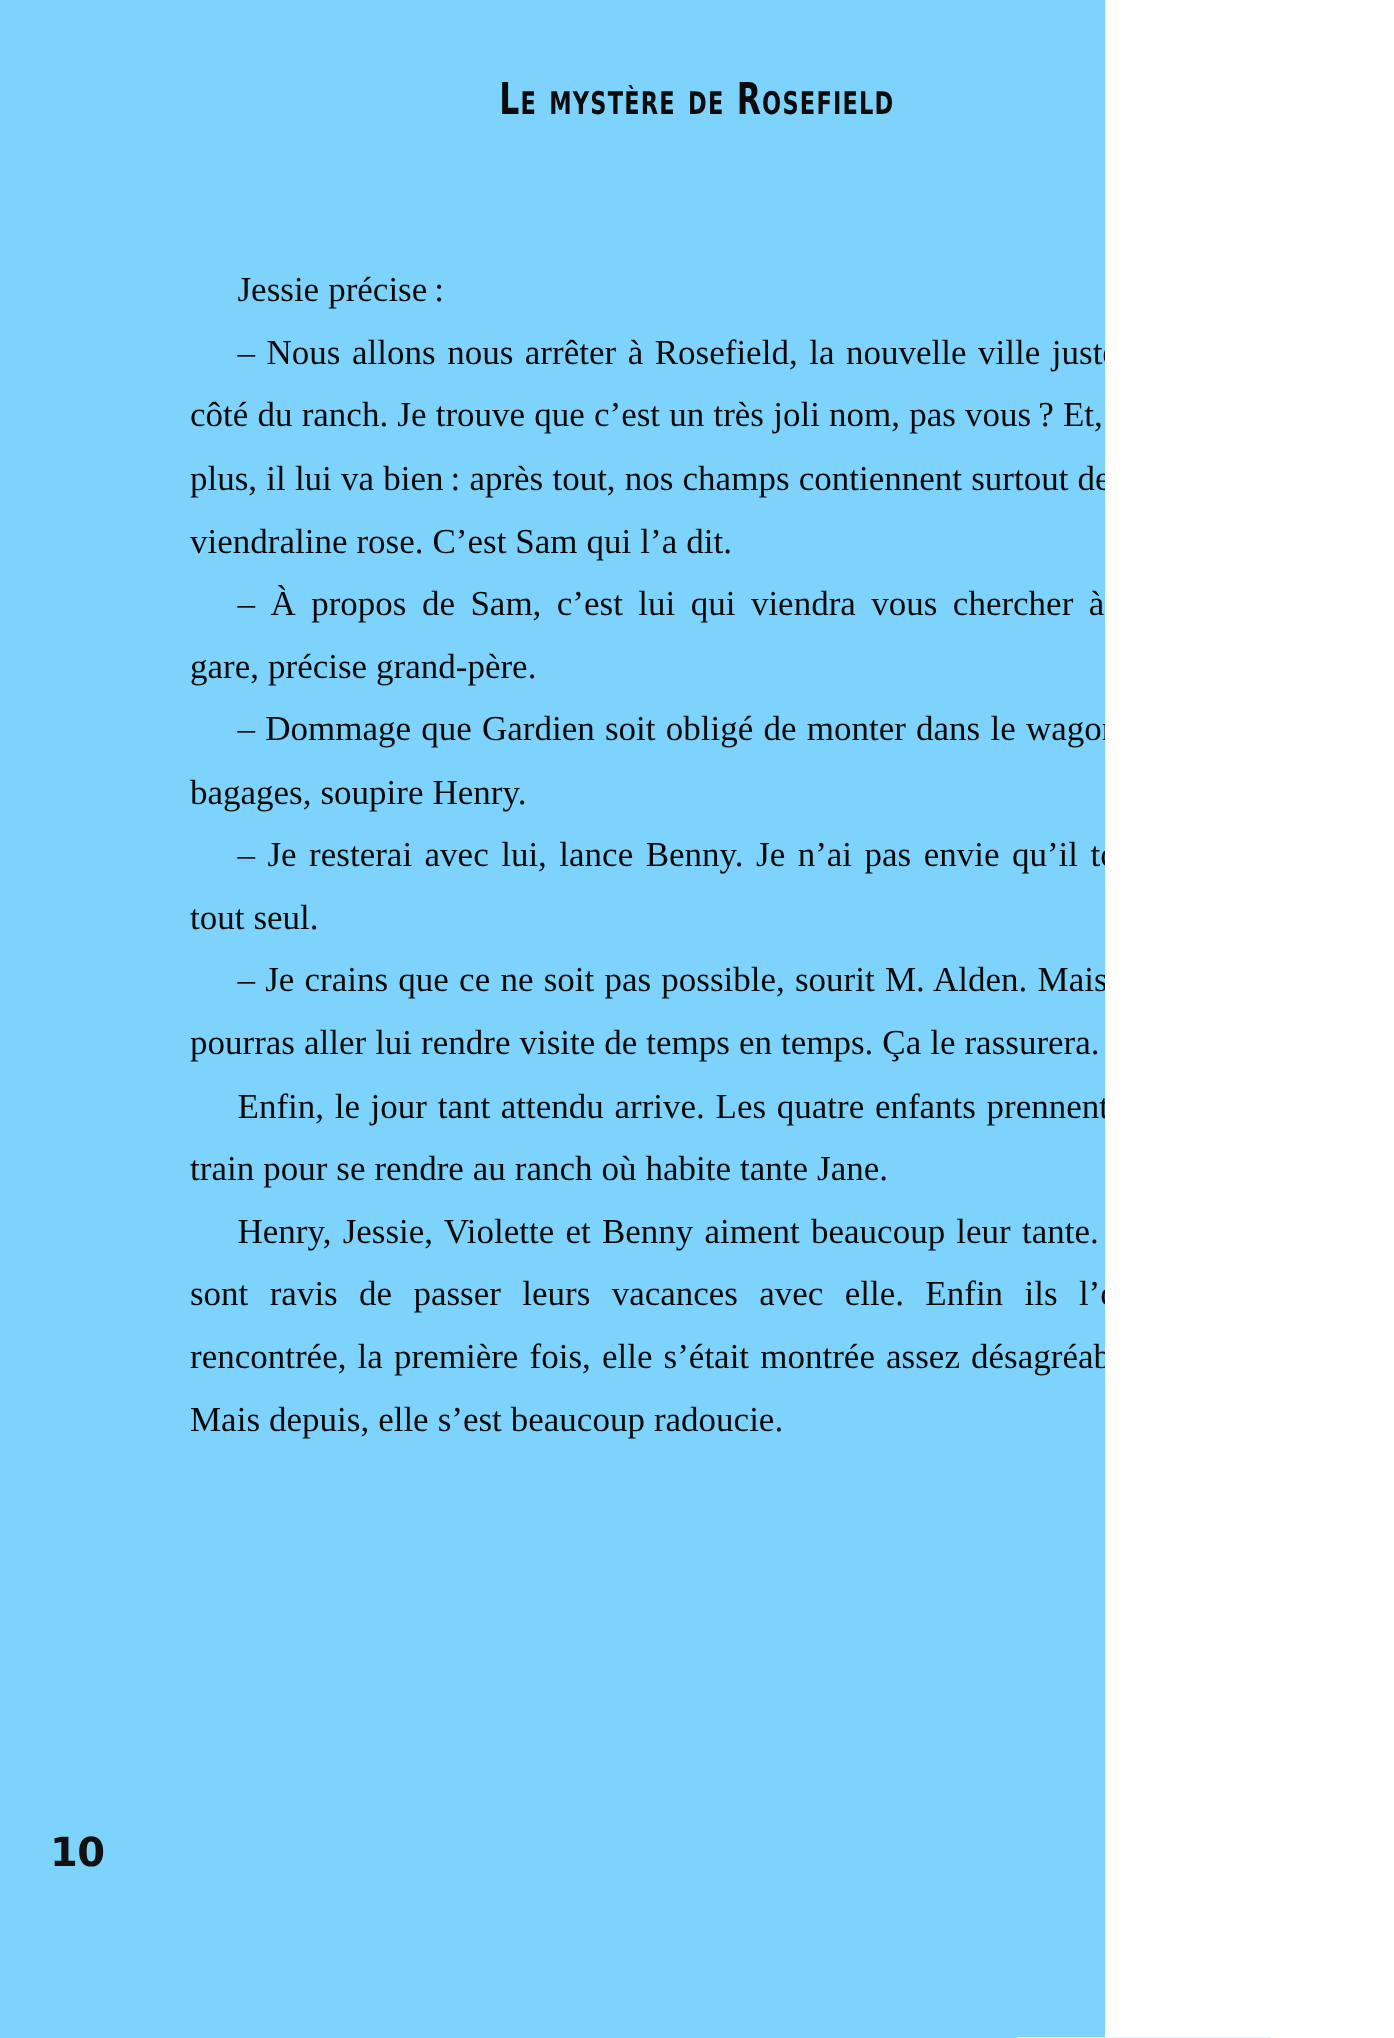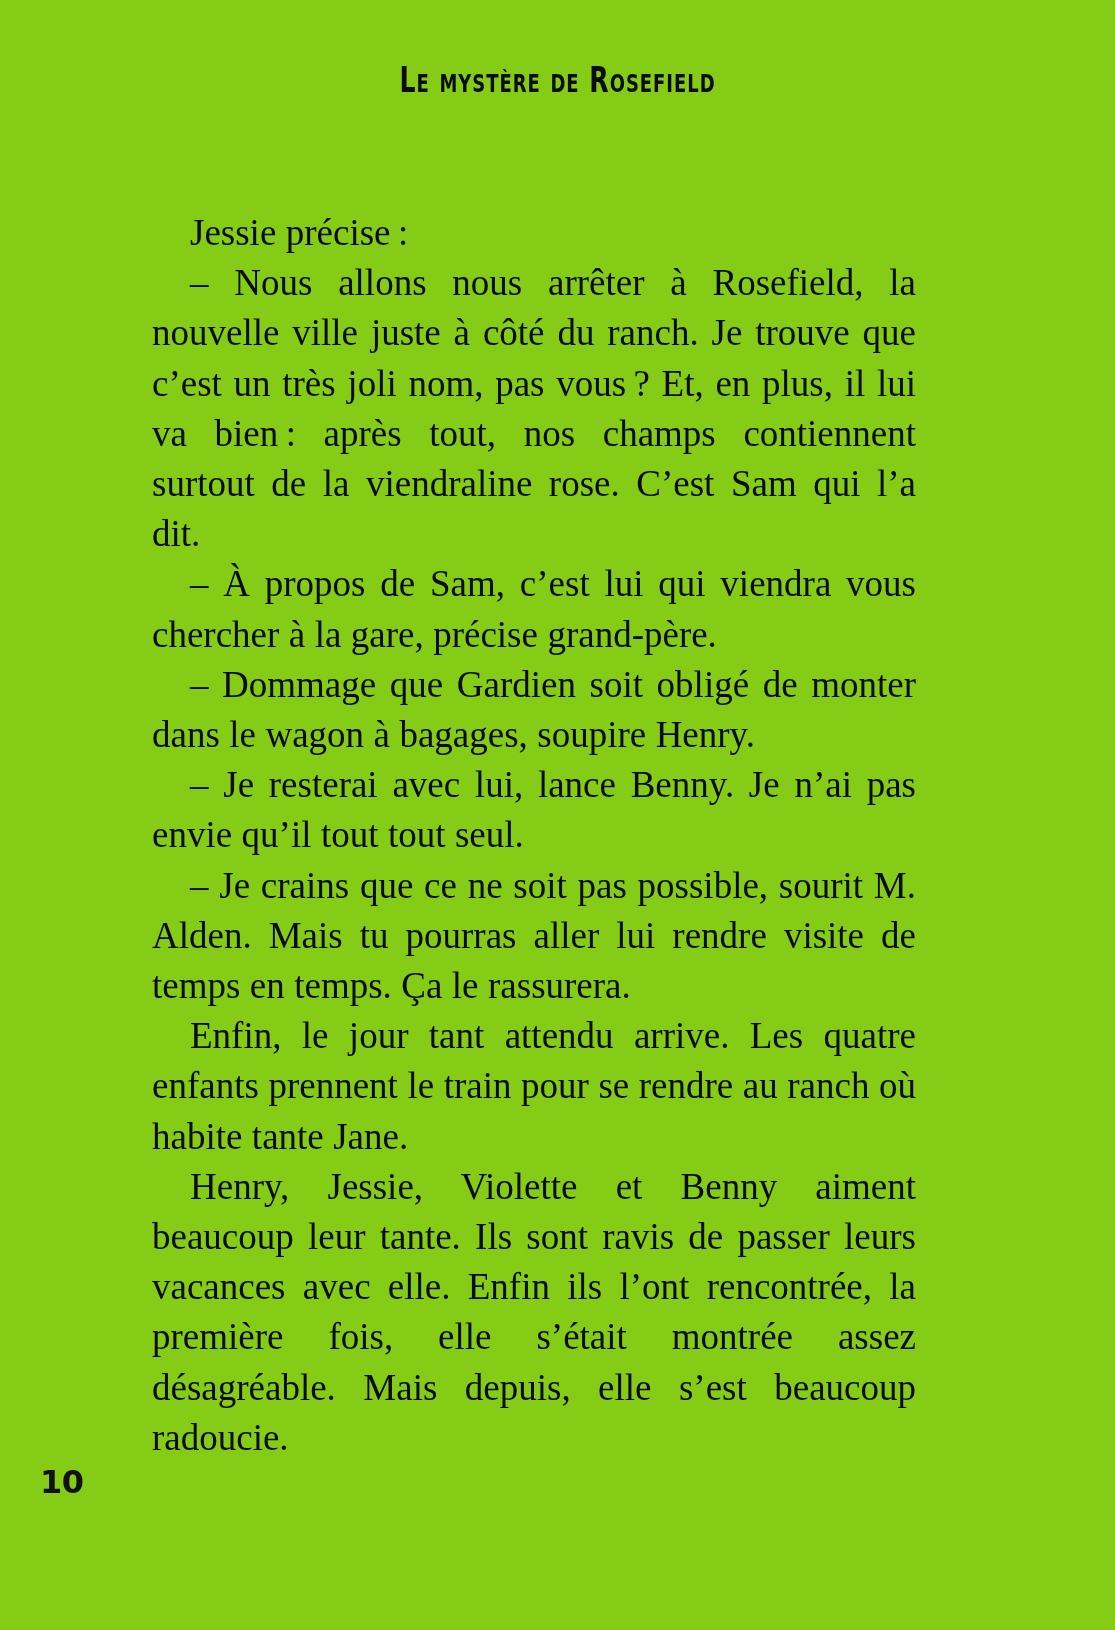--- a/index.html
+++ b/index.html
@@ -3,23 +3,23 @@
 <meta charset="utf-8">
 <style>
   html, body {
     margin: 0;
     padding: 0;
     background: #ffffff;
   }
 
   .page {
     position: relative;
-    width: 1115px;
+    width: 884px;
     height: 1630px;
-    background: #84cc16;
+    background: #7dd3fc;
     overflow: hidden;
     box-sizing: border-box;
   }
 
   
   .running-head {
     position: absolute;
     top: 58px;
     left: 0;
     width: 1115px;
@@ -41,21 +41,21 @@
   .textblock {
     position: absolute;
     left: 152px;
     top: 208px;
     width: 764px;
   }
 
   .para {
     margin: 0;
     font-family: "Liberation Serif", "DejaVu Serif", serif;
-    font-size: 37px;
+    font-size: 28px;
     line-height: 50.2px;
     color: #0a0a0a;
     text-align: justify;
     text-justify: inter-word;
     text-indent: 38px;
     hyphens: manual;
     -webkit-hyphens: manual;
     word-spacing: 0.2px;
   }
 

